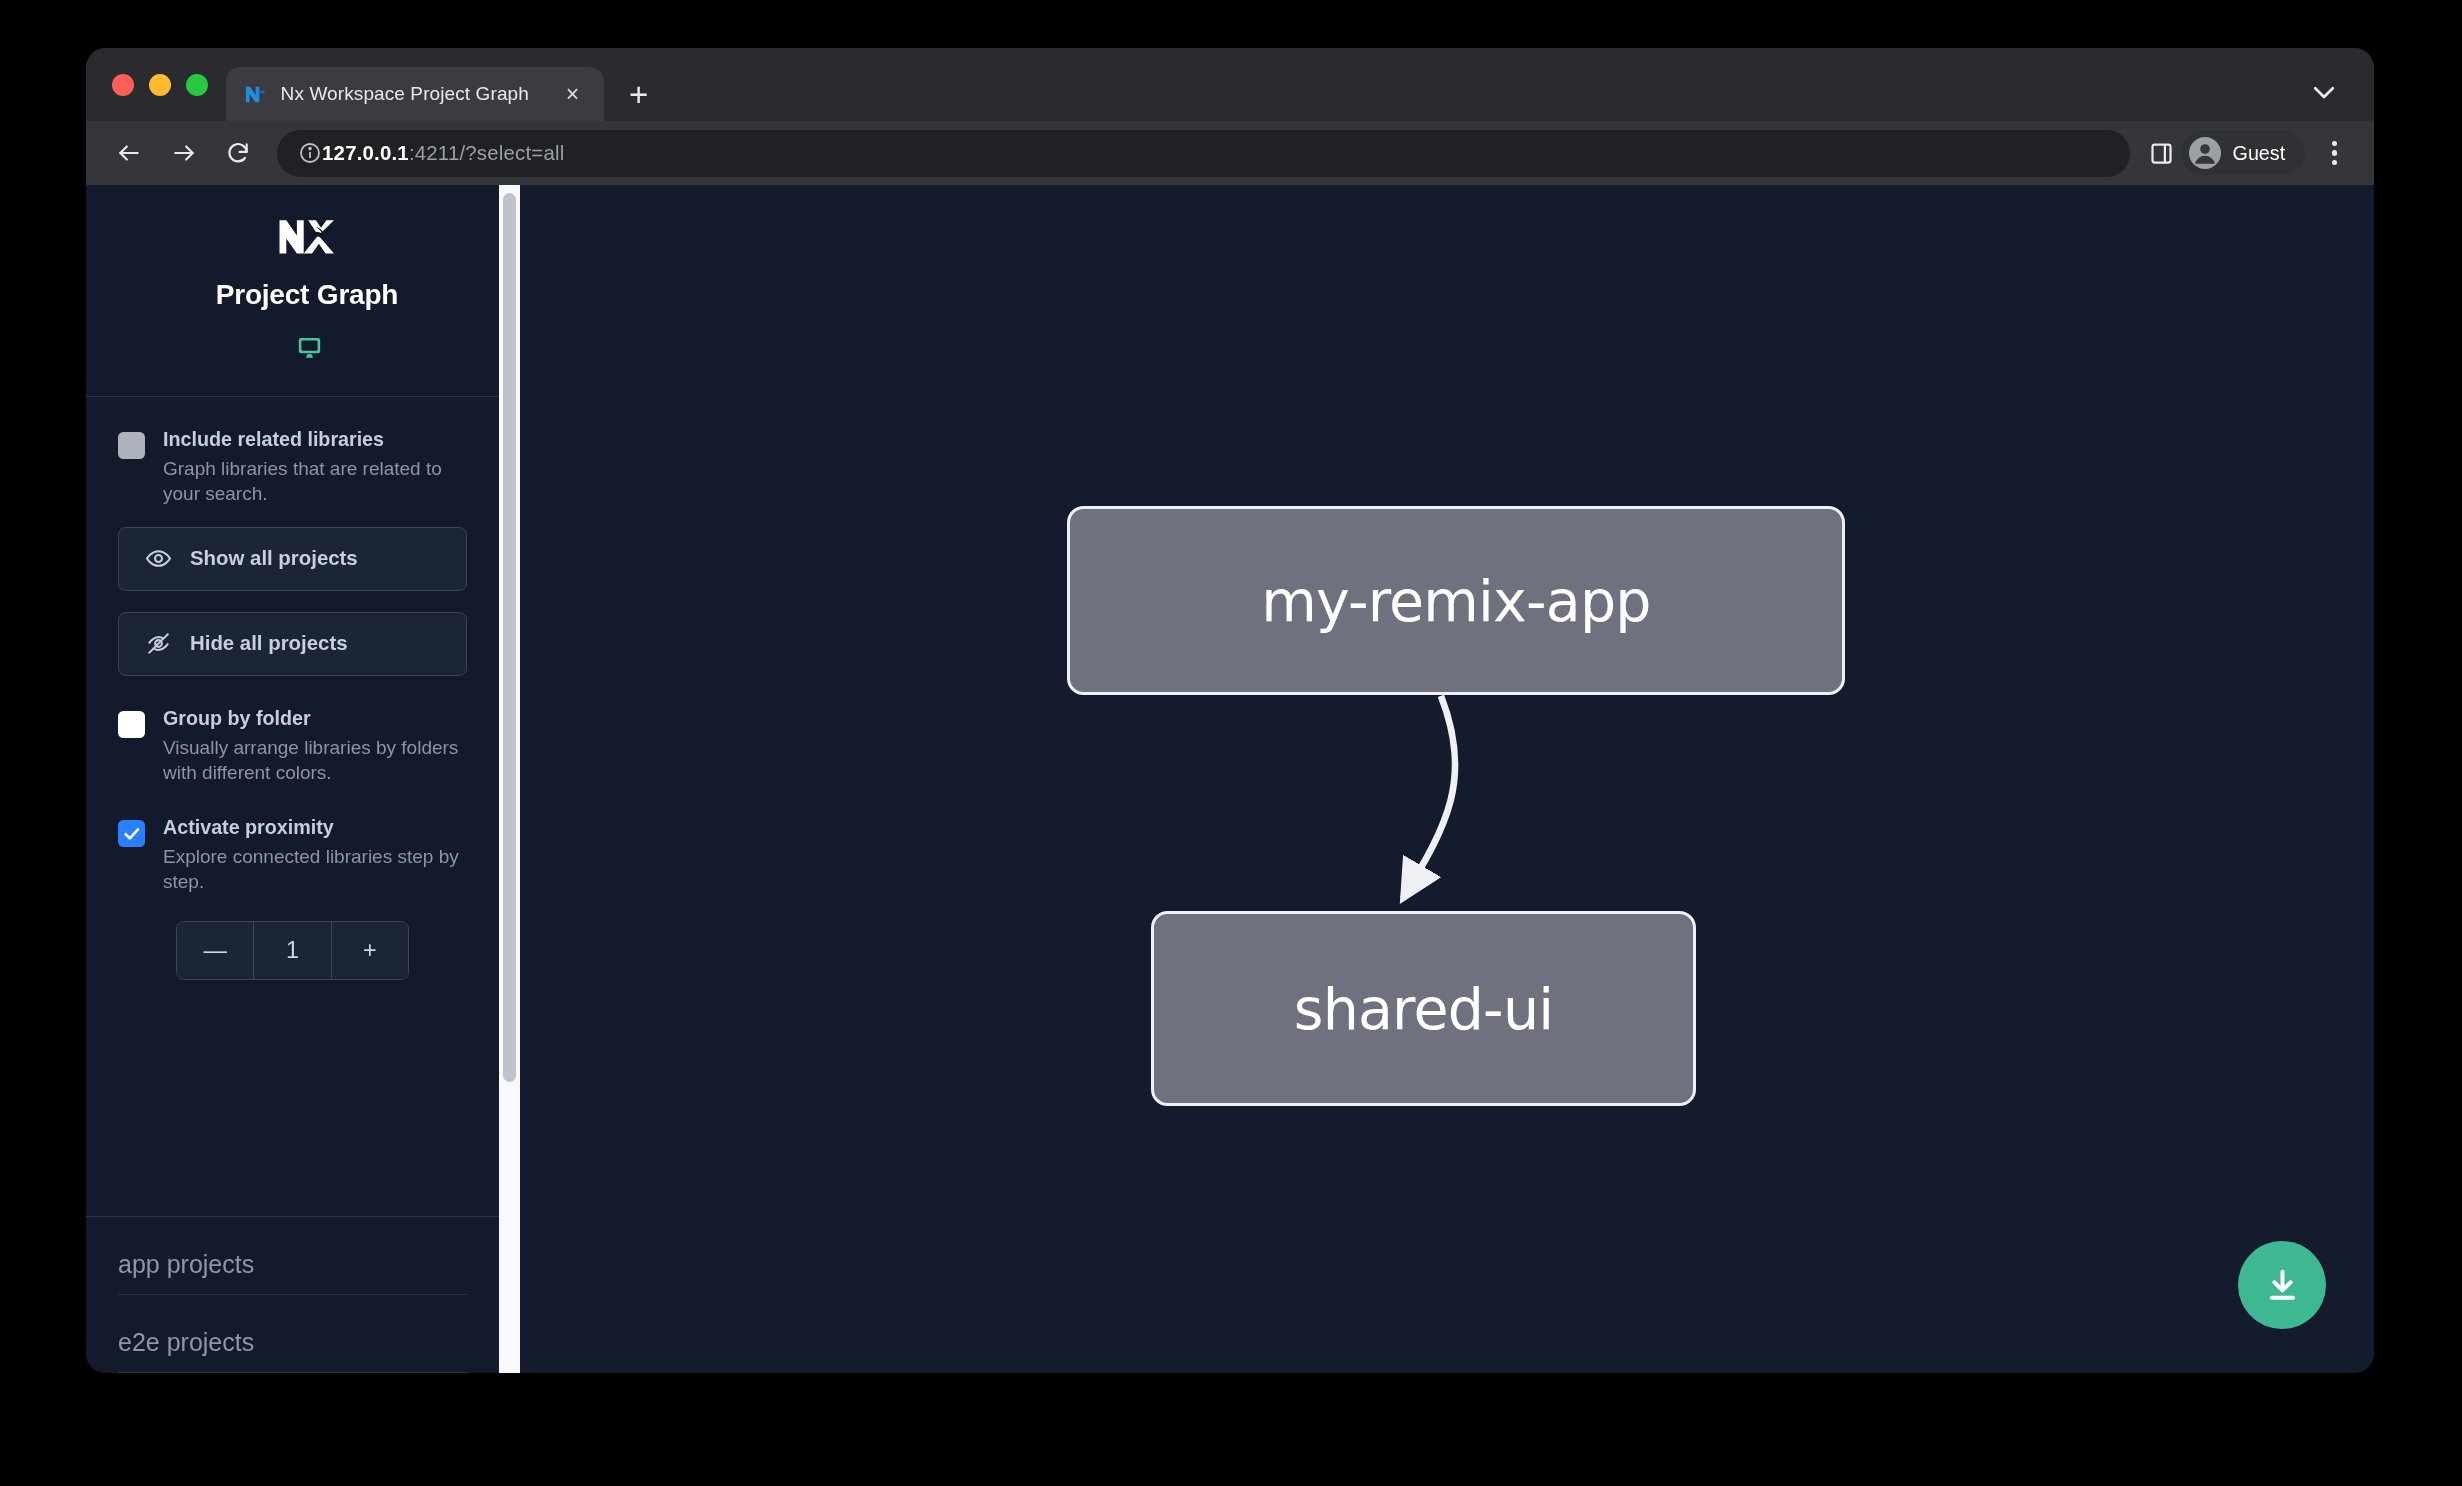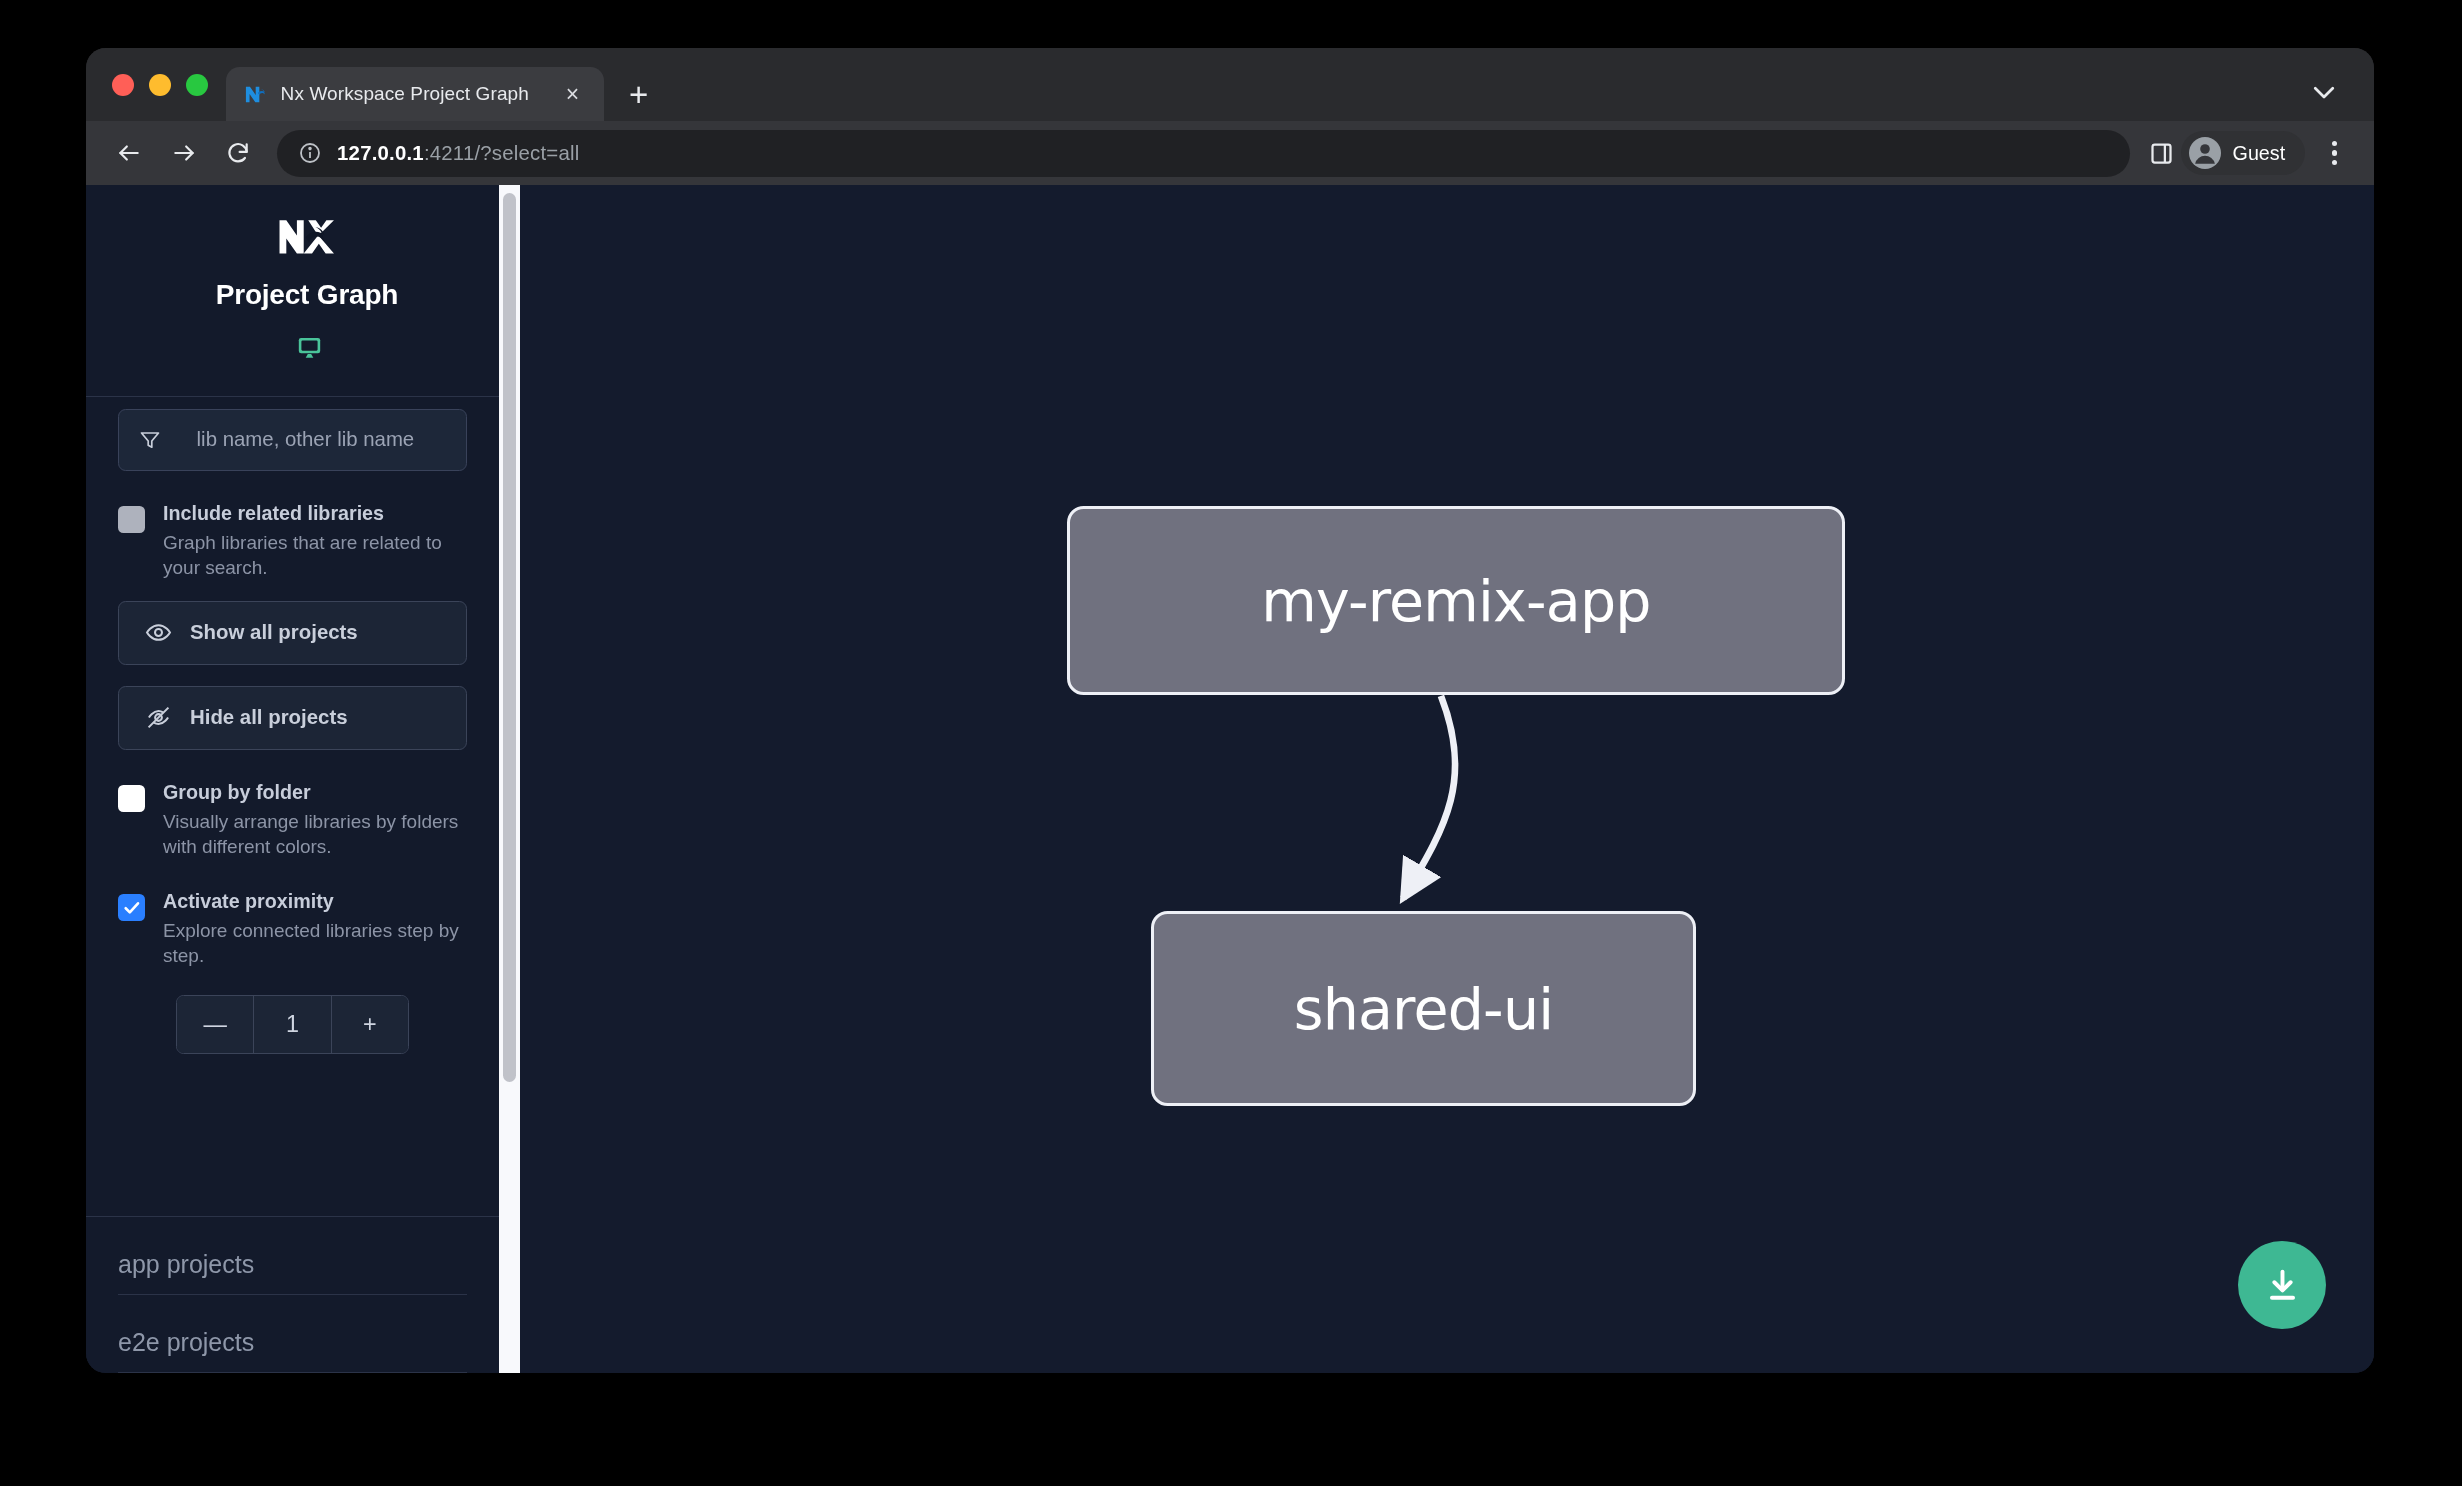--- a/index.html
+++ b/index.html
@@ -98,21 +98,20 @@
   }
   .nav-btn svg { width: 26px; height: 26px; }
   .omnibox {
     flex: 1 1 auto;
     height: 47px;
     background: #202124;
     border-radius: 23.4px;
     display: flex;
     align-items: center;
     padding: 0 21px;
-    gap: 15px;
     margin: 0 10.6px 0 7.6px;
   }
   .omnibox .info-ic { width: 24px; height: 24px; color: #bdc1c6; flex: 0 0 auto; }
   .url {
     font-size: 20.4px;
     color: #9aa0a6;
     white-space: nowrap;
     letter-spacing: 0.2px;
   }
   .url b { color: #ffffff; font-weight: 700; }
@@ -446,29 +445,20 @@
             <path d="M8.6 21h6.8l-1.9-3.3h-3z"></path>
           </svg>
         </span>
       </div>
 
       <div class="divider"></div>
 
 
       <div class="sb-body">
 
-        <div class="filter-box">
-          <span class="filter-ic">
-            <svg viewBox="0 0 24 24" fill="none" stroke="currentColor" stroke-width="1.7" stroke-linejoin="round">
-              <path d="M3.5 5h17l-6.7 8v6.2l-3.6-2V13z"></path>
-            </svg>
-          </span>
-          <span class="filter-sep"></span>
-          <input class="filter-input" type="text" placeholder="lib name, other lib name" style="">
-        </div>
 
         <div class="opt">
           <span class="cb grey"></span>
           <span class="opt-txt">
             <span class="opt-title">Include related libraries</span>
             <div class="opt-desc">Graph libraries that are related to your search.</div>
           </span>
         </div>
 
         <button class="big-btn">

